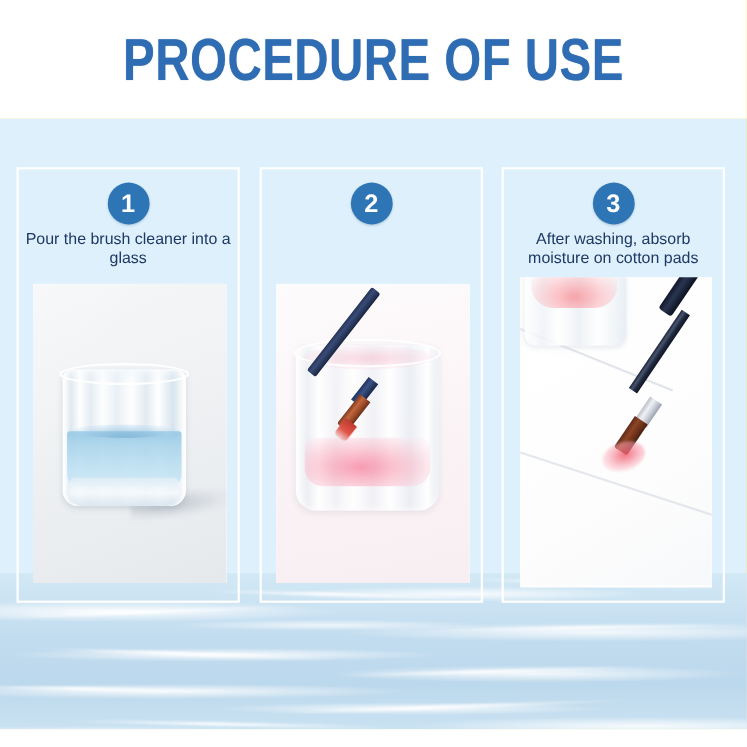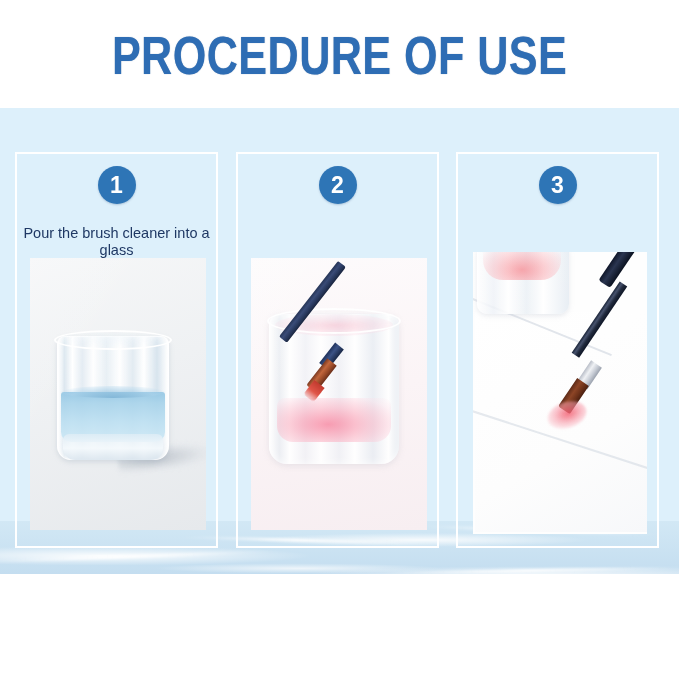--- a/index.html
+++ b/index.html
@@ -6,21 +6,21 @@
     margin: 0;
     padding: 0;
     background: #ffffff;
   }
   body {
     font-family: "Liberation Sans", sans-serif;
   }
   #page {
     position: relative;
     width: 679px;
-    height: 574px;
+    height: 663px;
     overflow: hidden;
     background: #fde047;
   }
 
   
   .header-band {
     position: absolute;
     left: 0; top: 0;
     width: 679px;
     height: 108px;
@@ -118,21 +118,20 @@
   .step-text {
     position: absolute;
     top: 56px;
     left: 4px;
     right: 4px;
     text-align: center;
     color: #1F3864;
     font-size: 14.5px;
     line-height: 1.16;
     font-weight: 400;
-    margin-top: 15px;
   }
   .photo {
     position: absolute;
     left: 13px;
     top: 104px;
     width: 176px;
     height: 272px;
     overflow: hidden;
     background: #ffffff;
   }
@@ -428,20 +427,21 @@
         <div class="p2-handle"></div>
         <div class="p2-ferrule"></div>
         <div class="p2-bristle"></div>
         <div class="p2-tip"></div>
         <div class="photo-glare"></div>
       </div>
     </div>
 
     <div class="card card-3">
       <div class="step-badge">3</div>
+      <div class="step-text">After washing, absorb moisture on cotton pads</div>
       <div class="photo">
         <div class="p3-bg"></div>
         <div class="p3-pad"></div>
         <div class="p3-padline-a"></div>
         <div class="p3-padline-b"></div>
         <div class="p3-dish"></div>
         <div class="p3-dishpink"></div>
         <div class="p3-handle"></div>
         <div class="p3-shaft"></div>
         <div class="p3-ferrule"></div>

